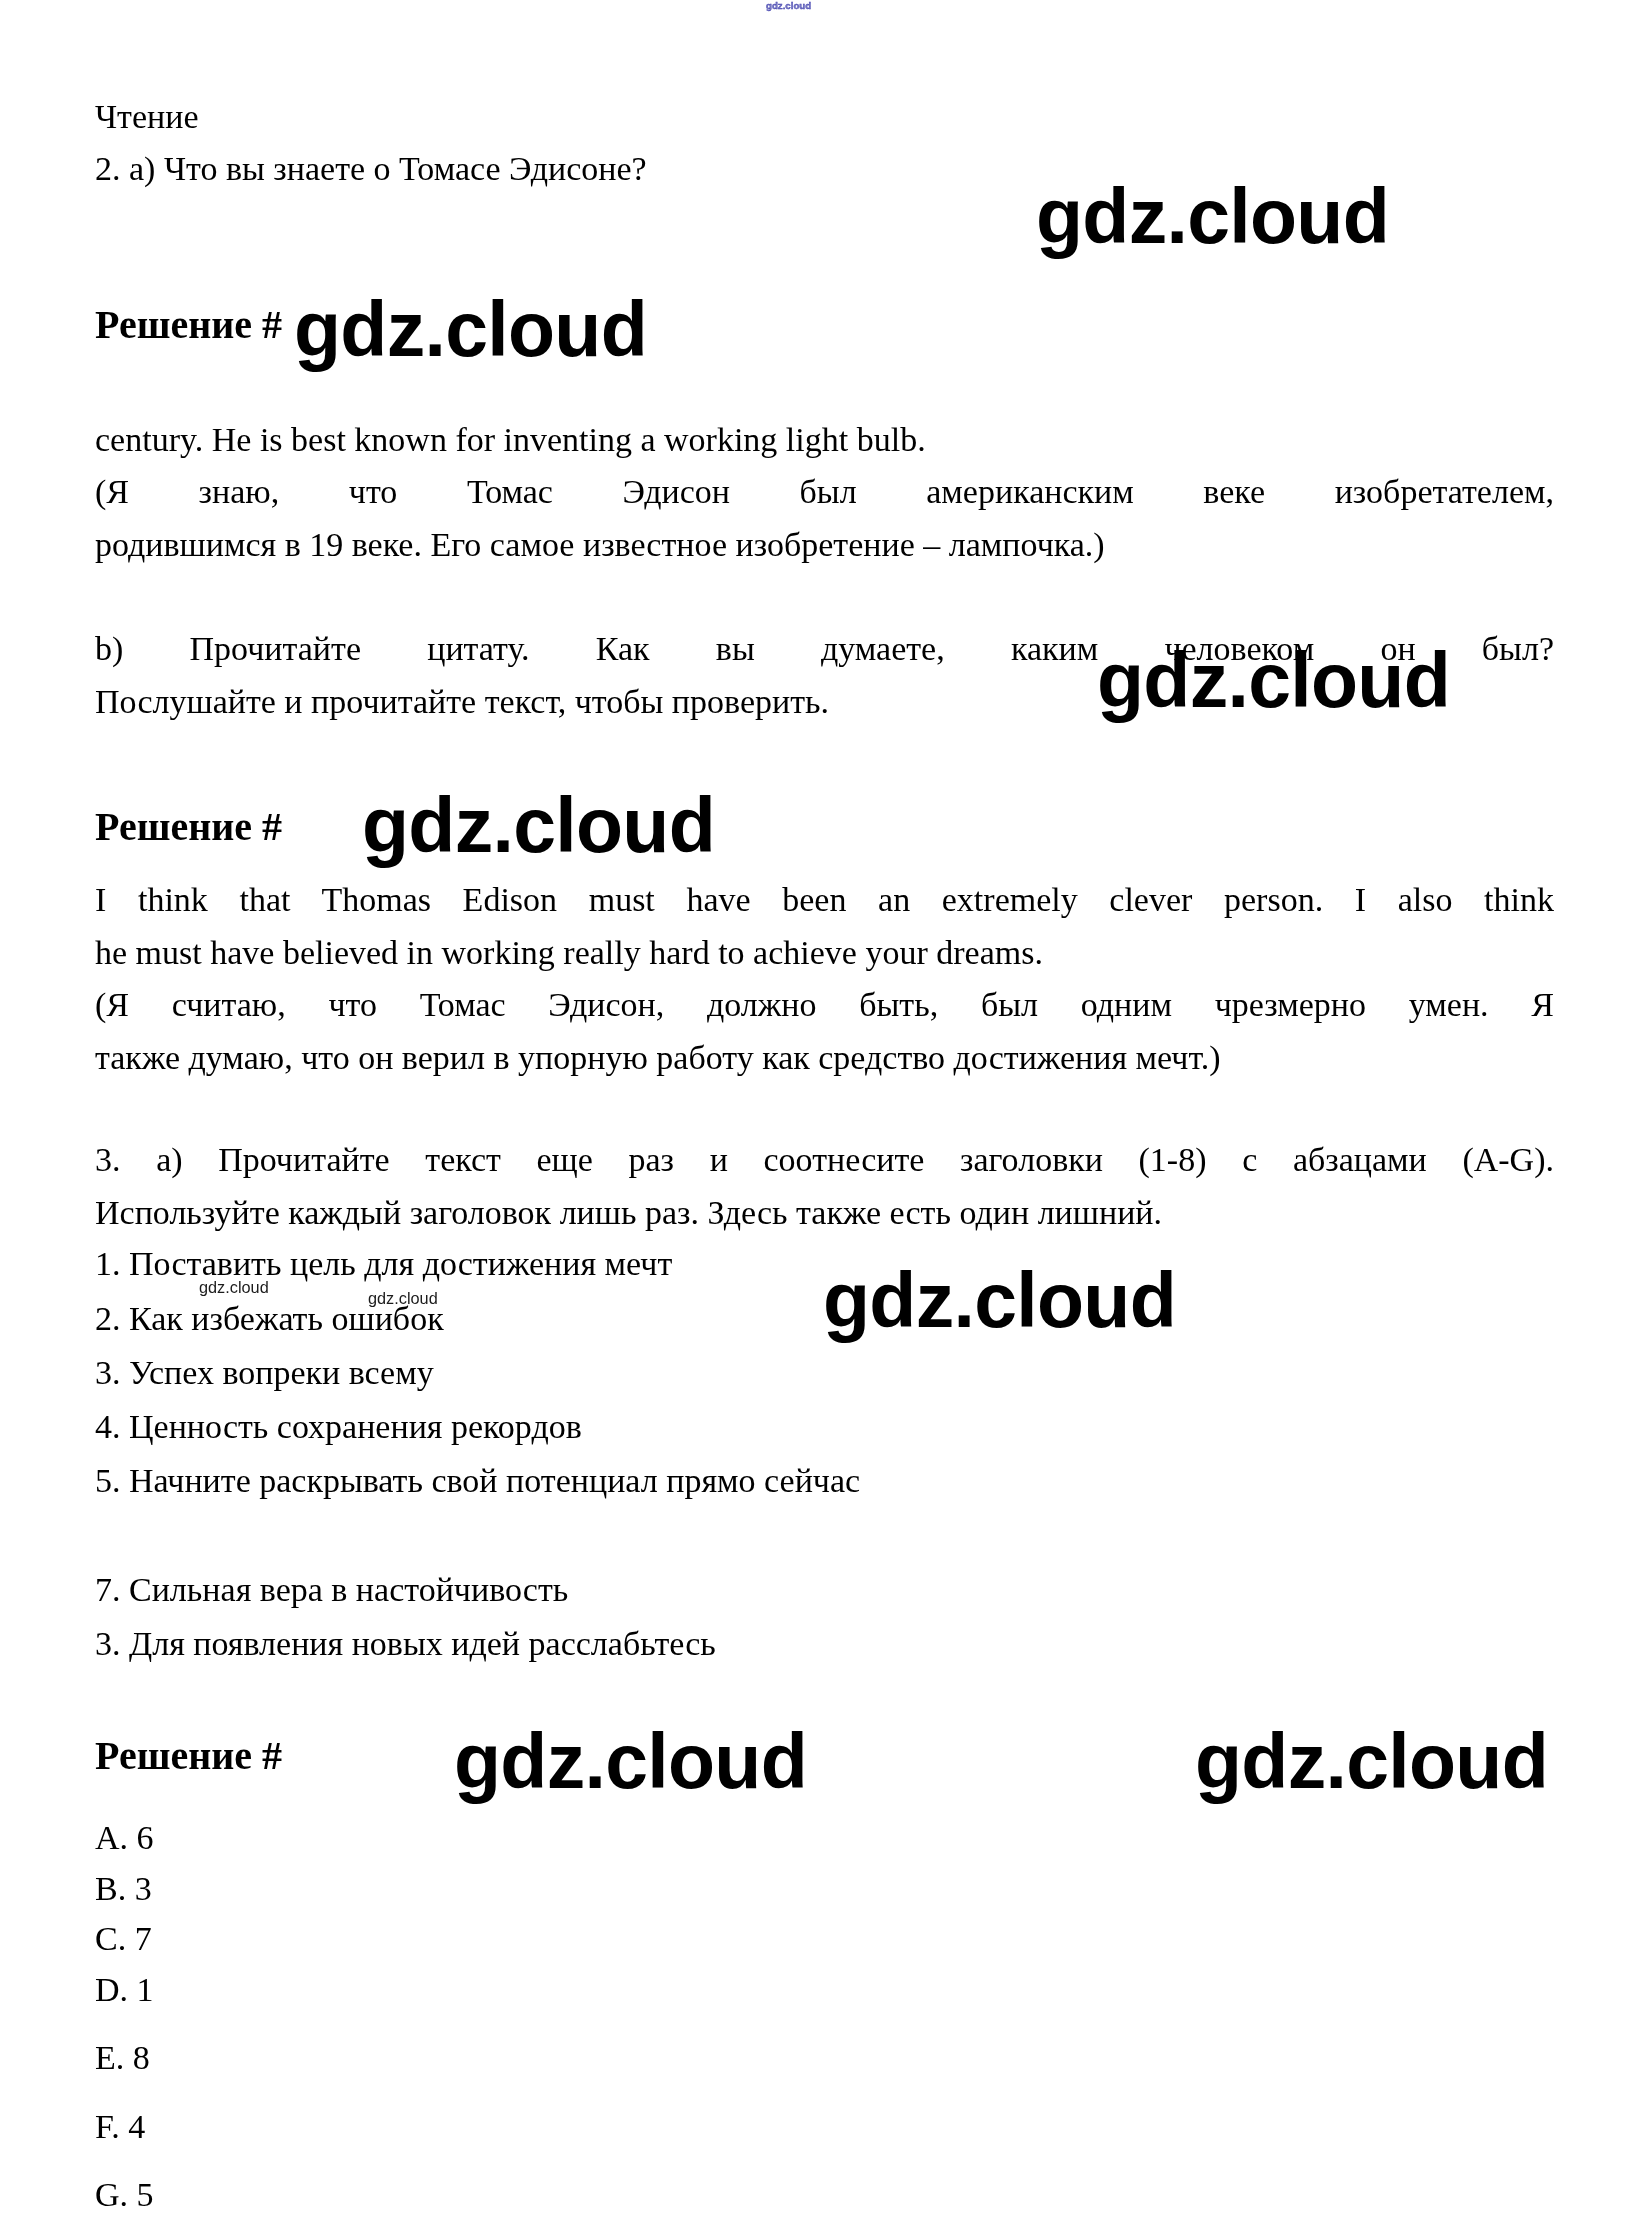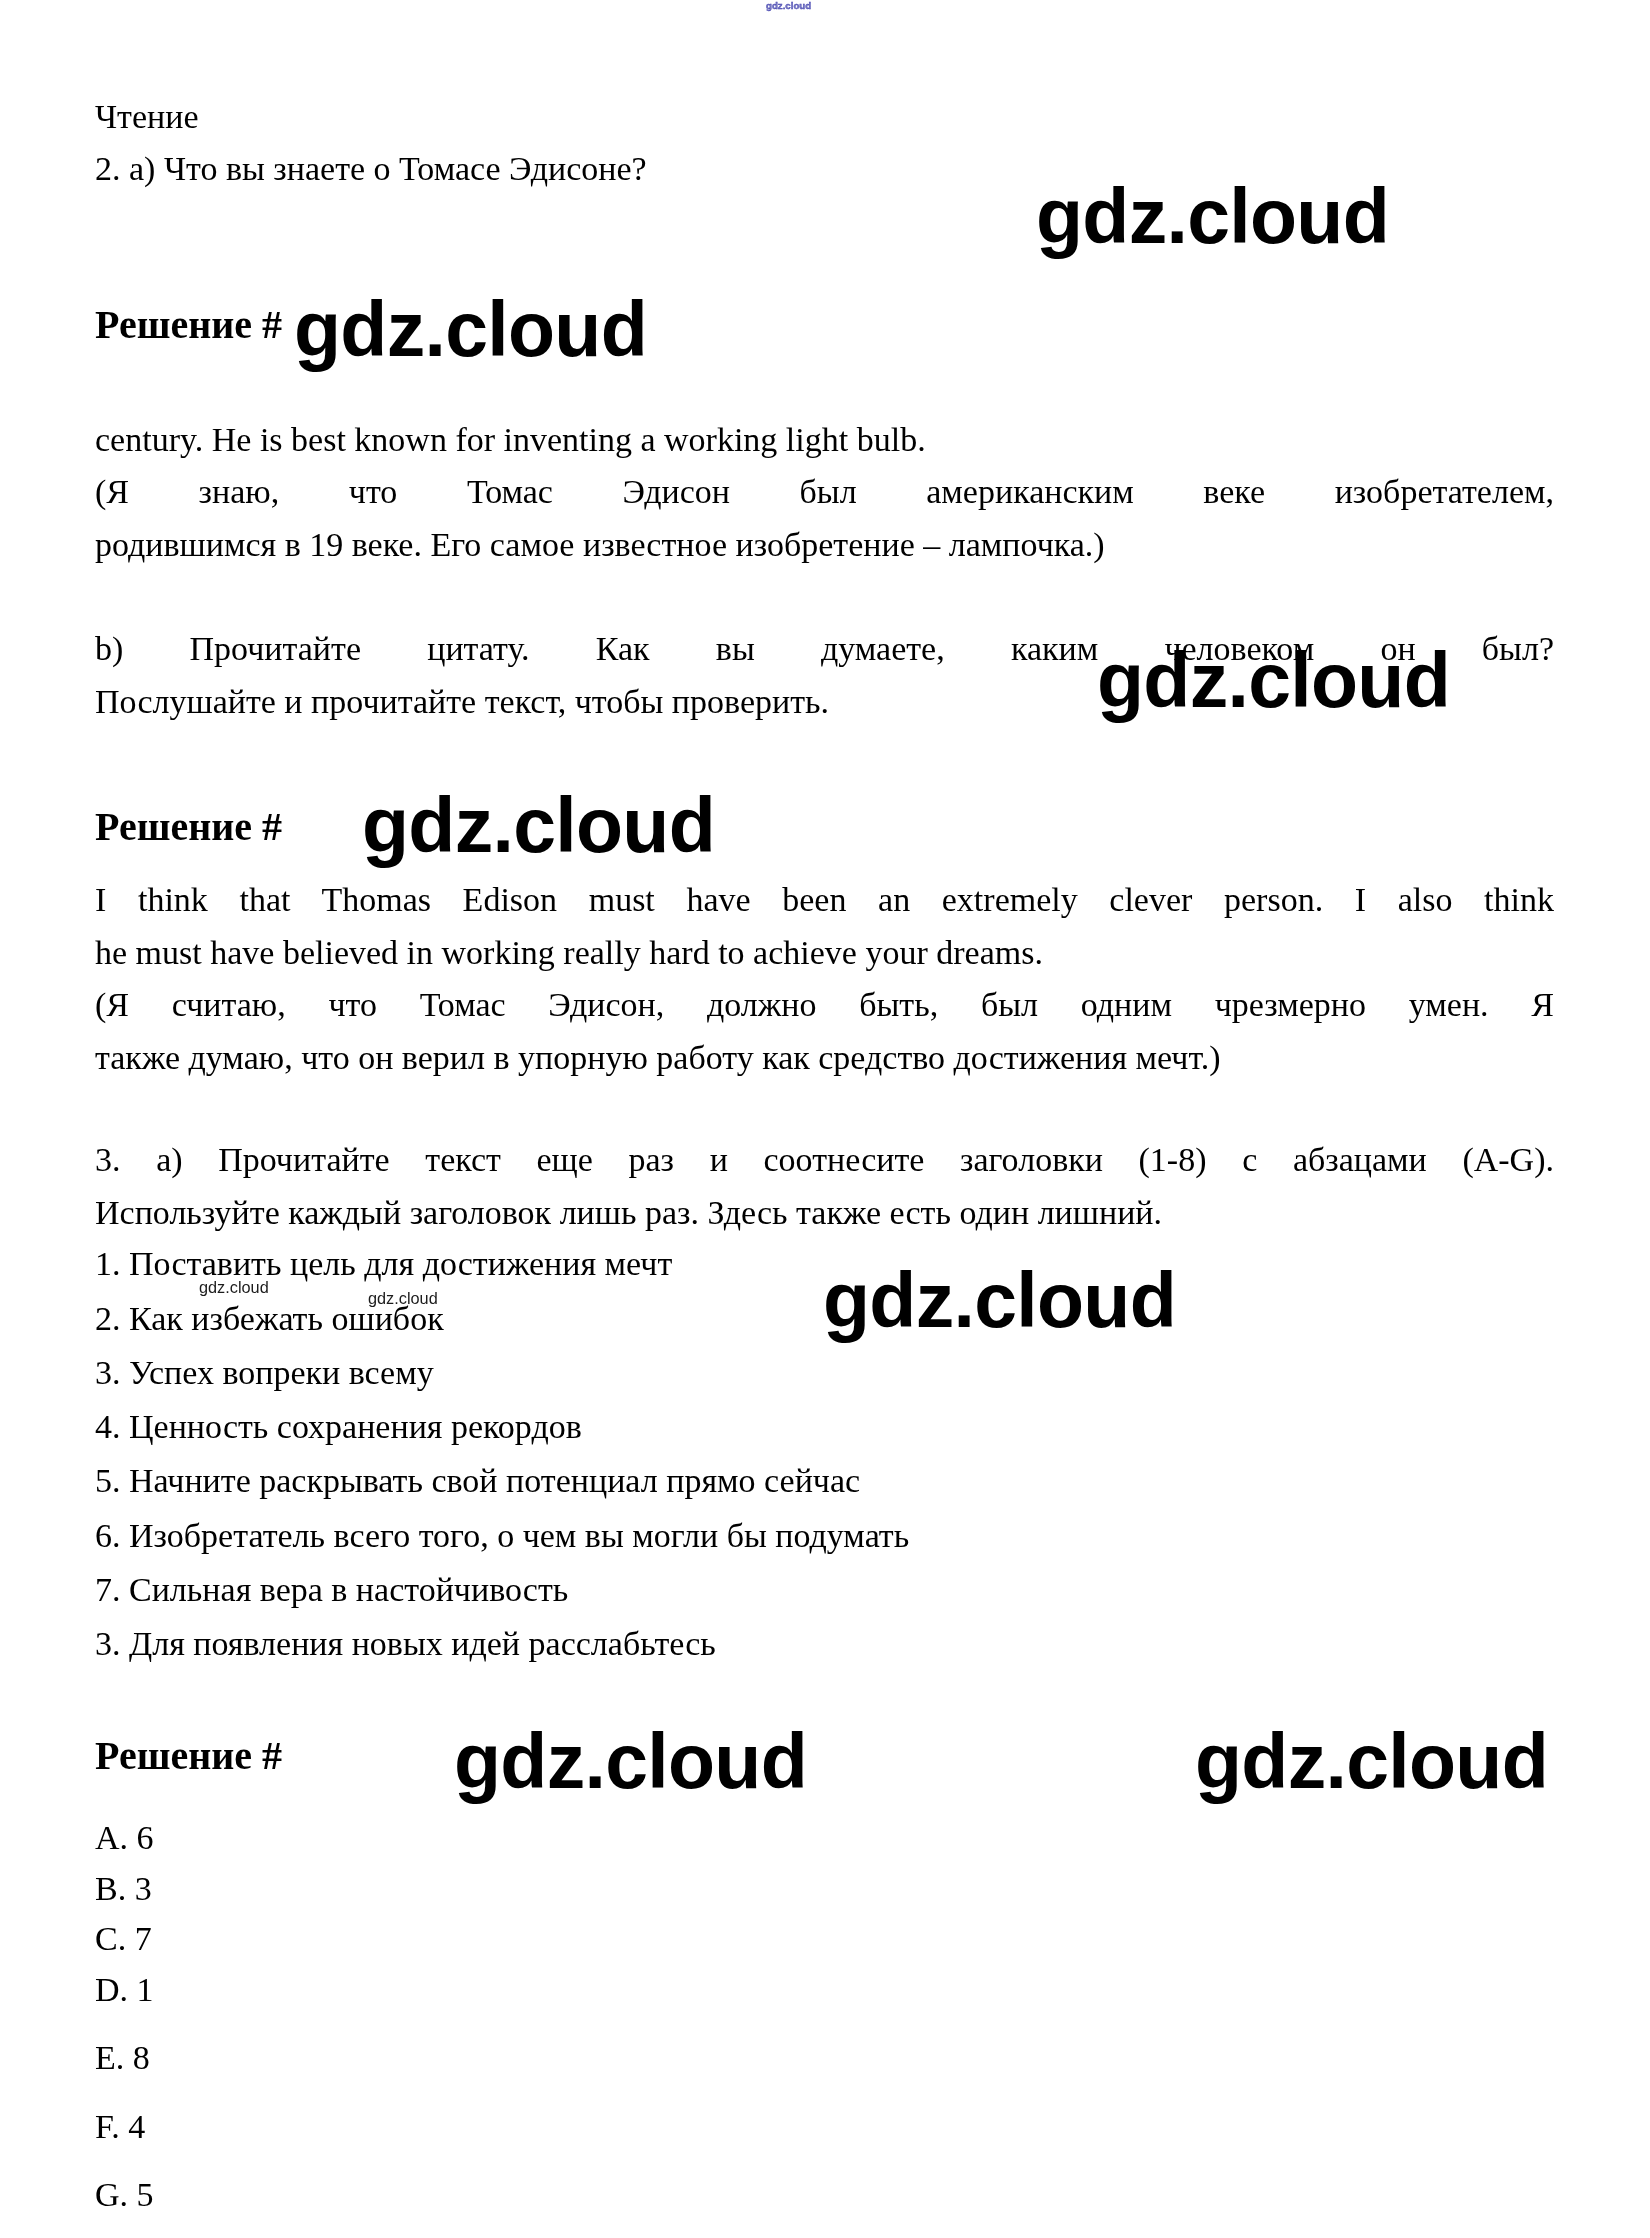--- a/index.html
+++ b/index.html
@@ -96,21 +96,20 @@
   <div class="line" style="top:1035px;">также думаю, что он верил в упорную работу как средство достижения мечт.)</div>
 
   <div class="line just" style="top:1137px;">3. а) Прочитайте текст еще раз и соотнесите заголовки (1-8) с абзацами (A-G).</div>
   <div class="line" style="top:1190px;">Используйте каждый заголовок лишь раз. Здесь также есть один лишний.</div>
 
   <div class="line" style="top:1241px;">1. Поставить цель для достижения мечт</div>
   <div class="line" style="top:1296px;">2. Как избежать ошибок</div>
   <div class="line" style="top:1350px;">3. Успех вопреки всему</div>
   <div class="line" style="top:1404px;">4. Ценность сохранения рекордов</div>
   <div class="line" style="top:1458px;">5. Начните раскрывать свой потенциал прямо сейчас</div>
-  <div class="line" style="top:1513px;">6. Изобретатель всего того, о чем вы могли бы подумать</div>
   <div class="line" style="top:1567px;">7. Сильная вера в настойчивость</div>
   <div class="line" style="top:1621px;">3. Для появления новых идей расслабьтесь</div>
 
   <div class="wm-small" style="left:199px;top:1279px;">gdz.cloud</div>
   <div class="wm-small" style="left:368px;top:1290px;">gdz.cloud</div>
 
   <div class="wm-big" style="left:823px;top:1256px;">gdz.cloud</div>
 
   <div class="bold-label" style="top:1732px;">Решение #</div>
   <div class="wm-big" style="left:454px;top:1717px;">gdz.cloud</div>

